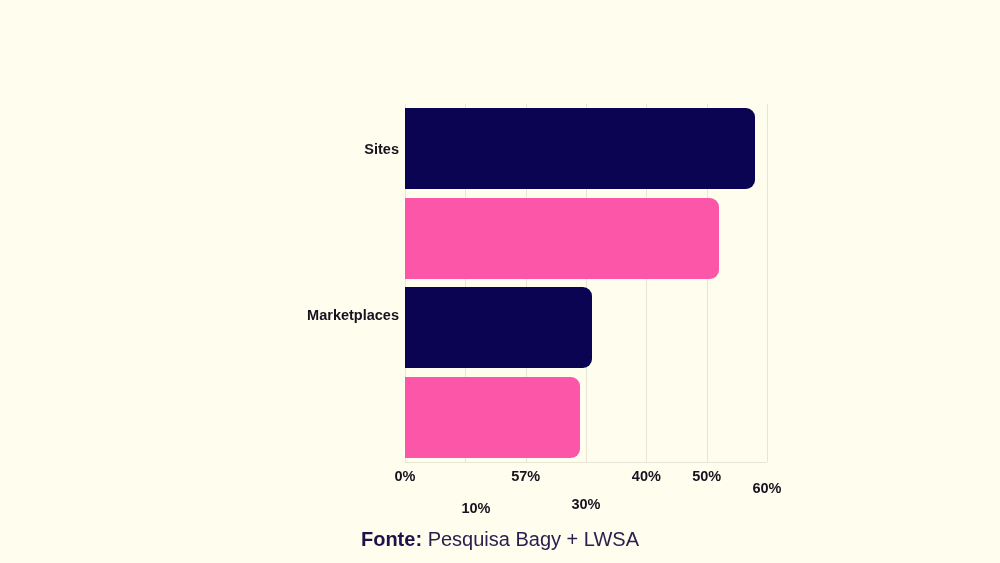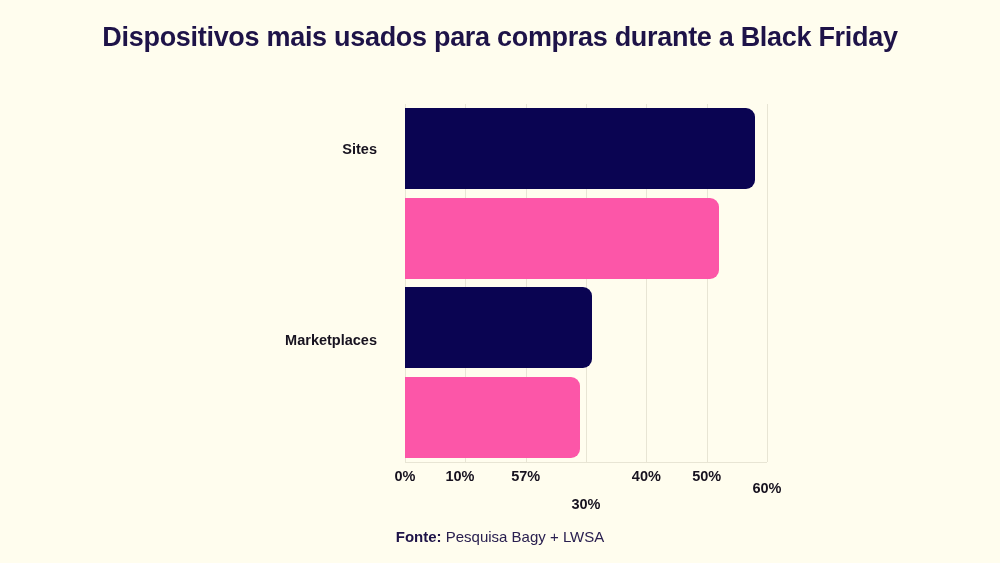--- a/index.html
+++ b/index.html
@@ -85,20 +85,21 @@
     border-radius: 0 9px 9px 0;
   }
 
   
   .cat-labels {
     position: absolute;
     left: 0;
     top: 104px;
     width: 393px;
     height: 358px;
+    padding-left: 22px;
   }
   .cat-label {
     position: absolute;
     right: 0;
     width: 393px;
     height: 81px;
     display: flex;
     align-items: center;
     justify-content: flex-end;
     padding-right: 16px;
@@ -127,39 +128,38 @@
     white-space: nowrap;
   }
 
   
   .source {
     position: absolute;
     left: 0;
     top: 528px;
     width: 1000px;
     text-align: center;
-    font-size: 15px;
+    font-size: 20px;
     color: #2a2050;
     white-space: nowrap;
   }
   .source .source-label {
     font-weight: bold;
     color: #1e1348;
   }
   .source .source-text {
     font-weight: normal;
     color: #2a2050;
   }
 </style>
 </head>
 <body>
 
 <div class="figure">
 
-  <div class="chart-title">Dispositivos mais usados para compras durante a Black Friday</div>
 
   <div class="plot">
     <div class="gridlines">
         <div class="gridline" style="left: 0px;"></div>
         <div class="gridline" style="left: 60.3333px;"></div>
         <div class="gridline" style="left: 120.667px;"></div>
         <div class="gridline" style="left: 181px;"></div>
         <div class="gridline" style="left: 241.333px;"></div>
         <div class="gridline" style="left: 301.667px;"></div>
         <div class="gridline" style="left: 362px;"></div>
@@ -176,26 +176,26 @@
         </div>
         <div class="bar-row" style="top: 272.75px; width: 362px;">
           <div class="bar" title="Lojas físicas: 29%" style="width: 174.967px; background: rgb(252, 86, 168);"></div>
         </div>
       </div>
   </div>
   <div class="axis-line"></div>
 
   <div class="cat-labels">
       <div class="cat-label" style="top: 4.25px;">Sites</div>
-      <div class="cat-label" style="top: 195px;">Marketplaces</div>
+      <div class="cat-label" style="top: 170px;">Marketplaces</div>
     </div>
 
   <div class="x-ticks">
       <div class="x-tick" style="left: 0px;">0%</div>
-      <div class="x-tick" style="left: 55px;">10%</div>
+      <div class="x-tick" style="left: 71px; margin-top: 32px;">10%</div>
       <div class="x-tick" style="left: 120.667px;">57%</div>
       <div class="x-tick" style="left: 181px; margin-top: 28px;">30%</div>
       <div class="x-tick" style="left: 241.333px;">40%</div>
       <div class="x-tick" style="left: 301.667px;">50%</div>
       <div class="x-tick" style="left: 362px; margin-top: 12px;">60%</div>
     </div>
 
   <div class="source">
     <span class="source-label">Fonte:</span>
     <span class="source-text">Pesquisa Bagy + LWSA</span>

